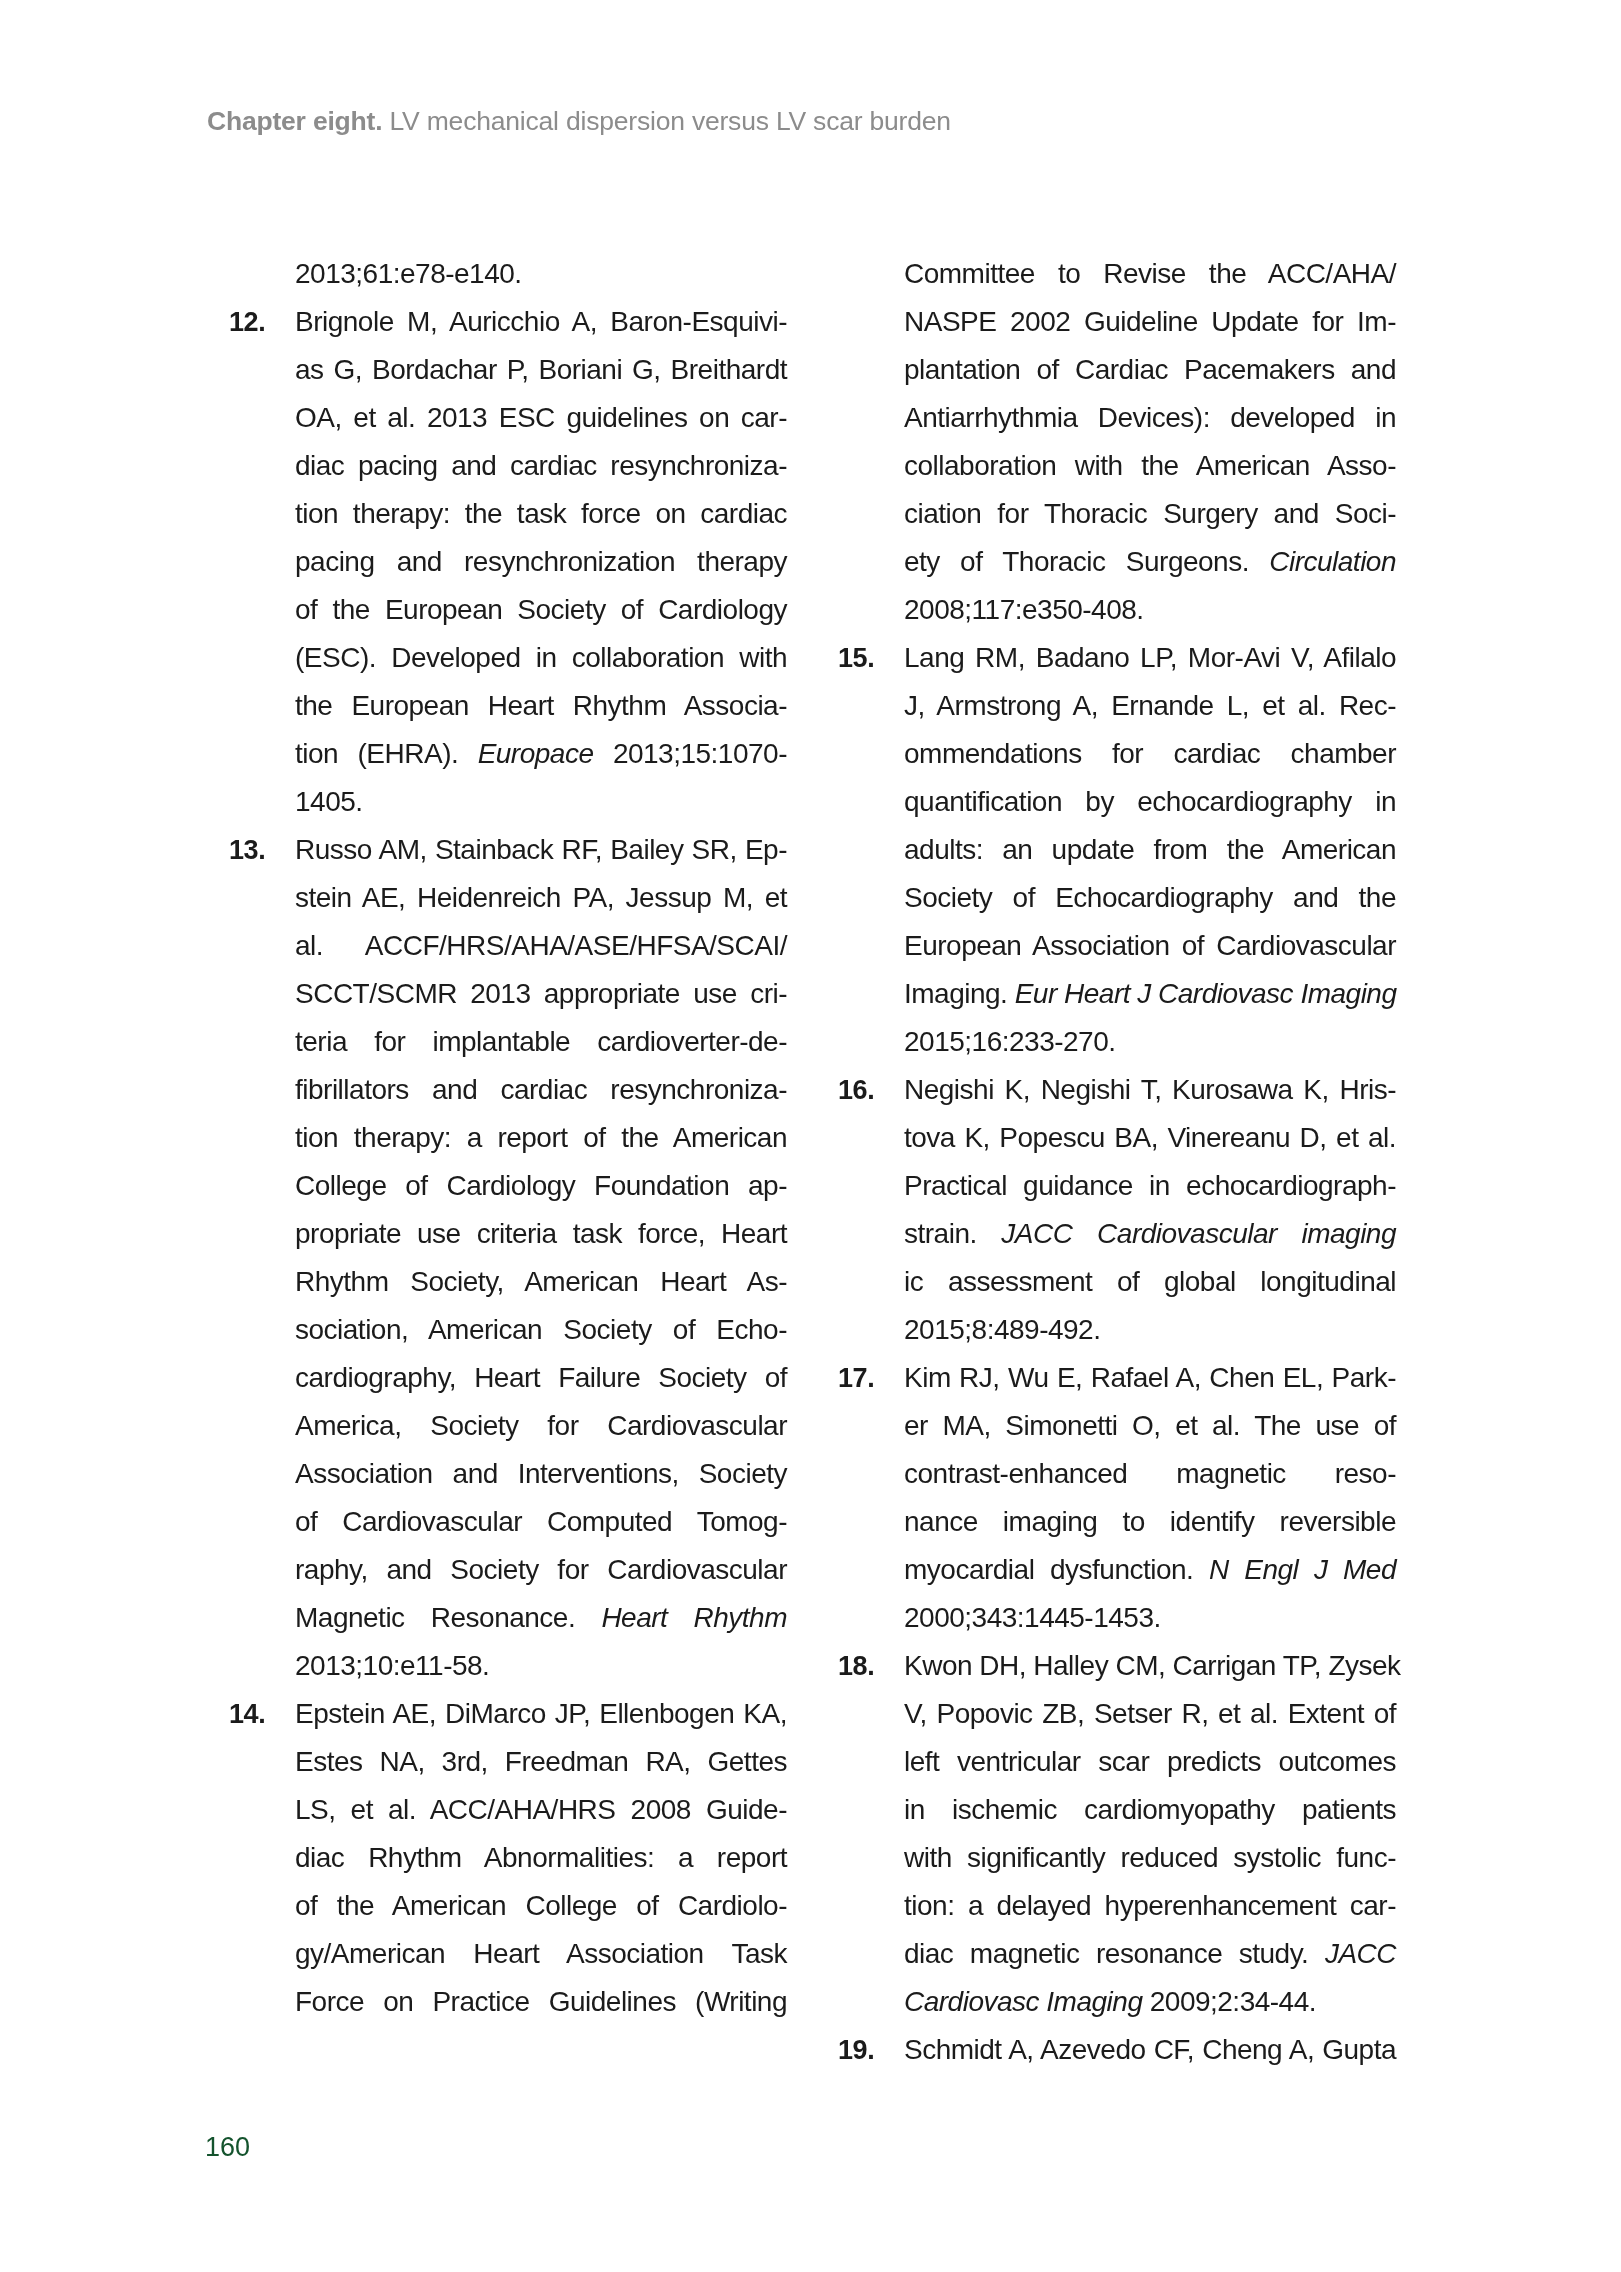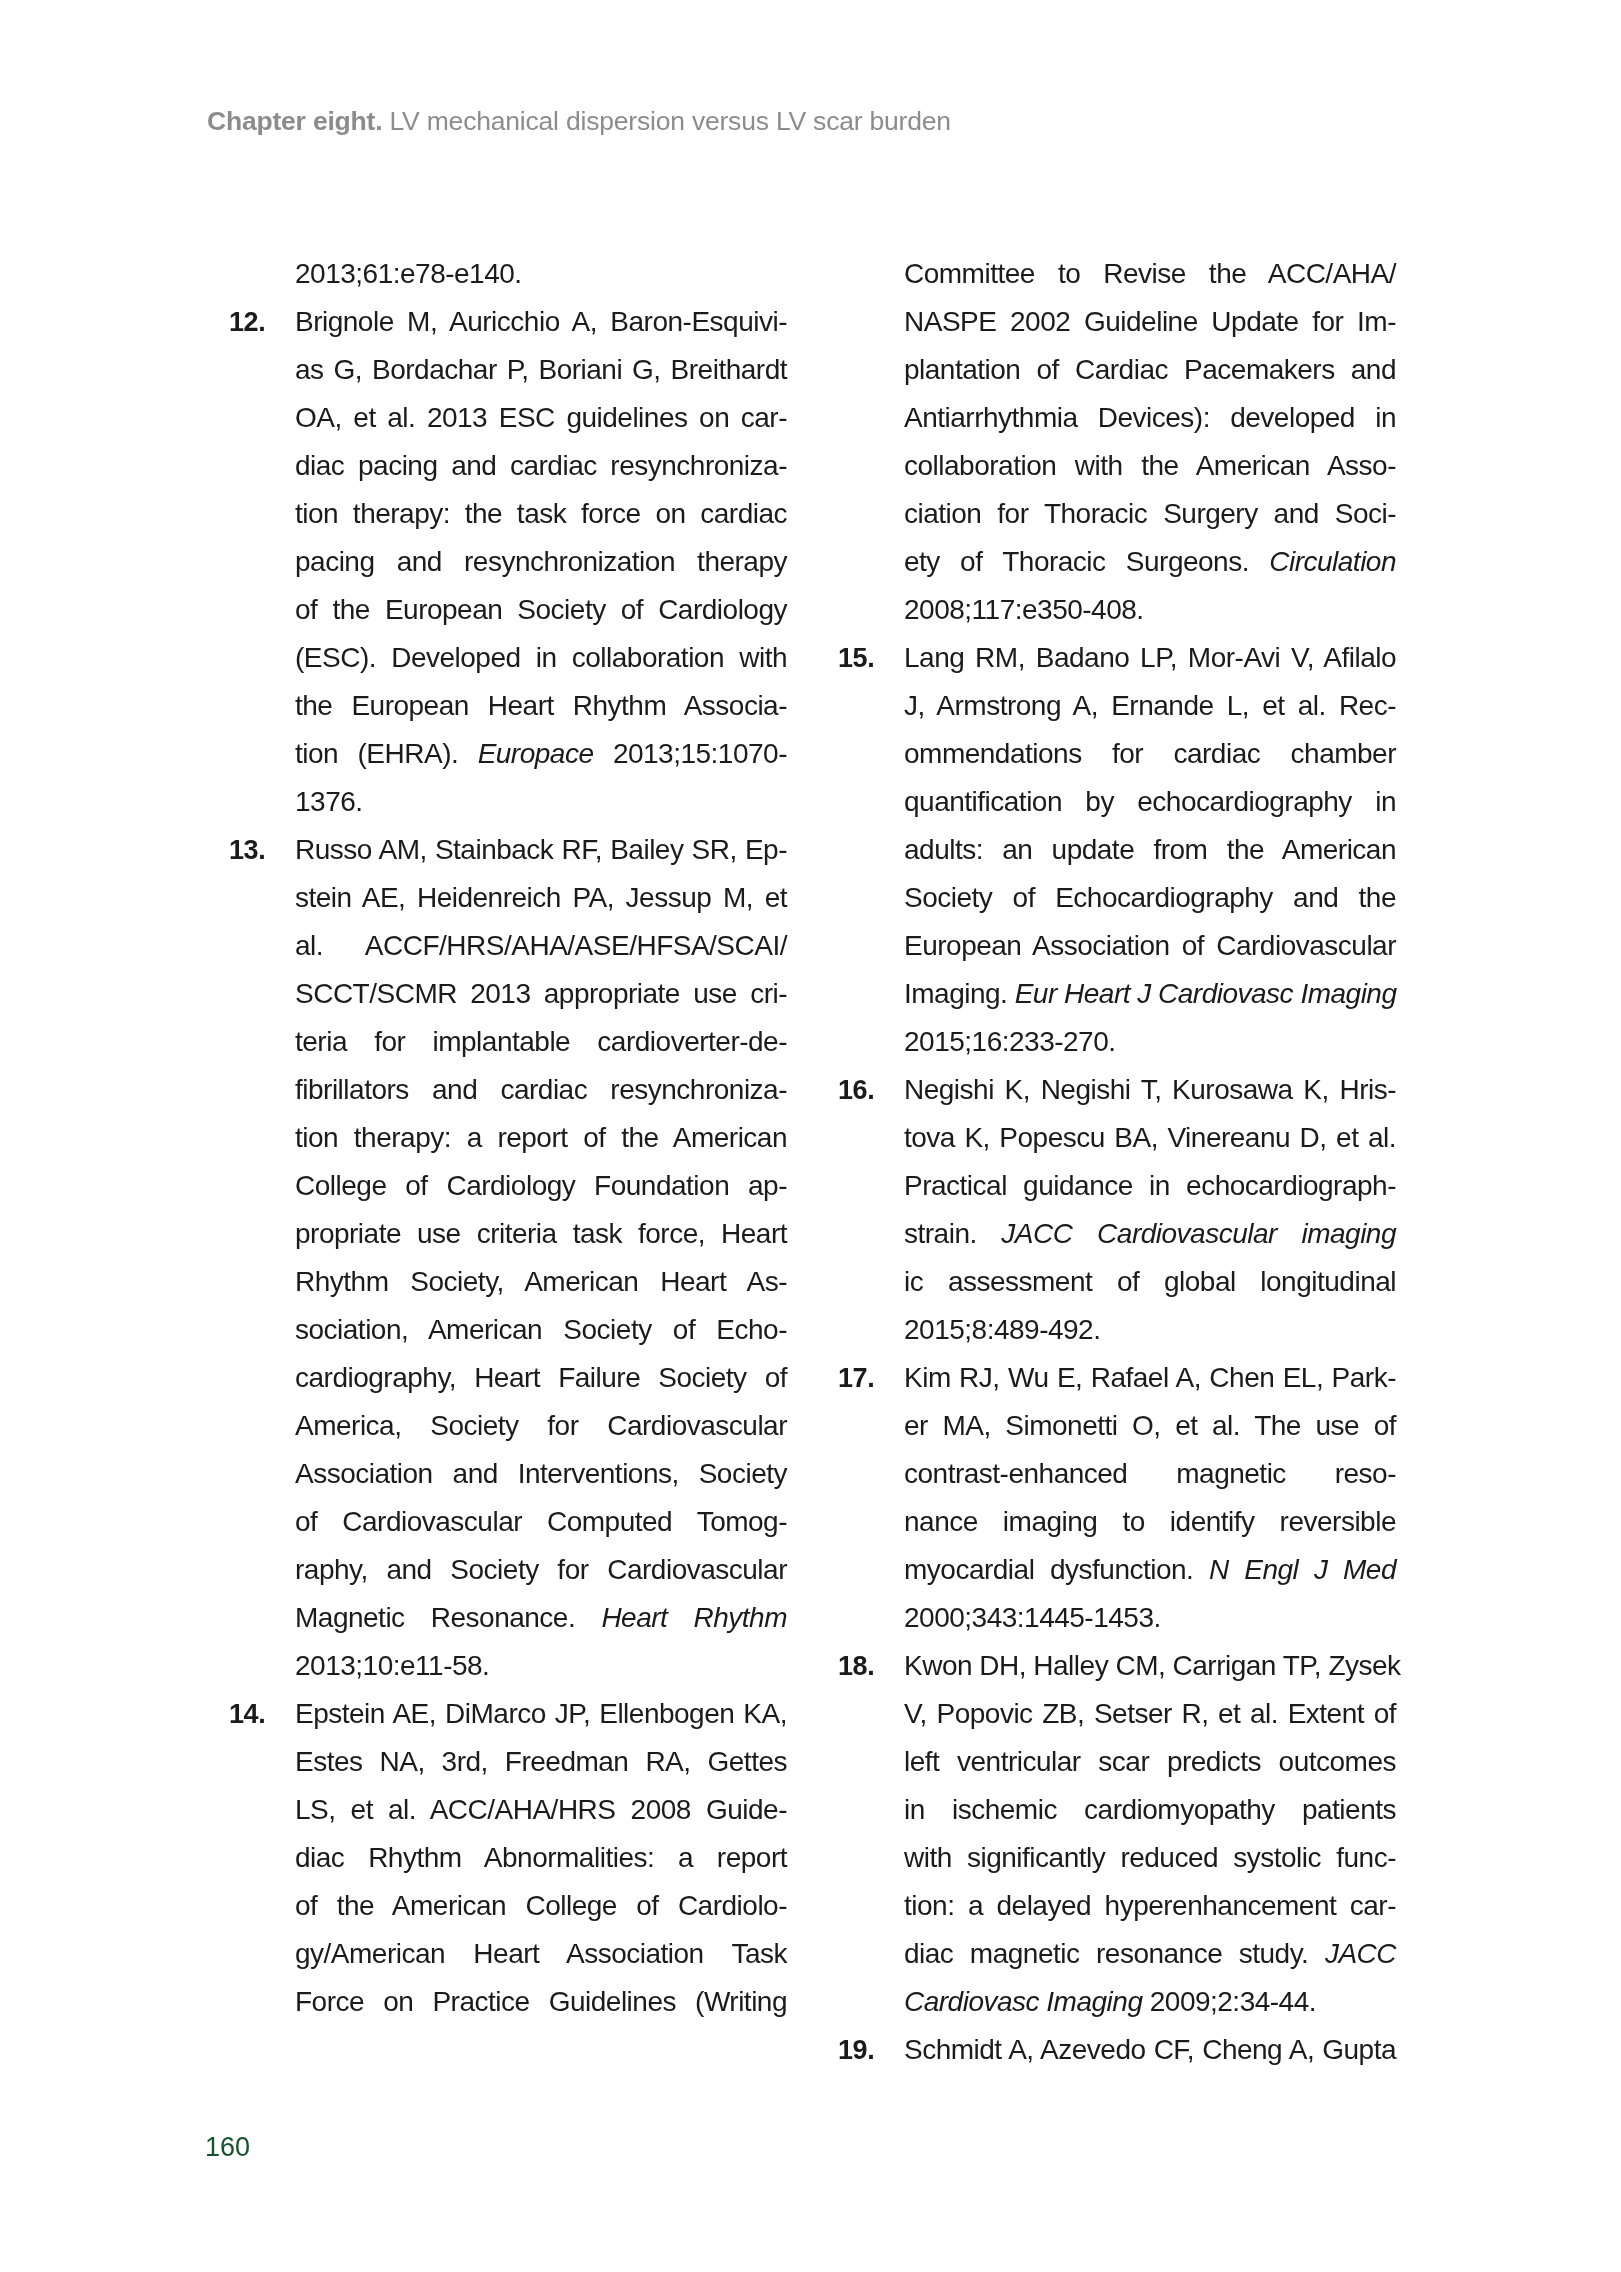--- a/index.html
+++ b/index.html
@@ -57,21 +57,21 @@
     <div class="line">
       <span class="txt">(ESC). Developed in collaboration with</span>
     </div>
     <div class="line">
       <span class="txt">the European Heart Rhythm Associa-</span>
     </div>
     <div class="line">
       <span class="txt"><span>tion (EHRA). </span><i>Europace</i><span> 2013;15:1070-</span></span>
     </div>
     <div class="line last">
-      <span class="txt">1376.</span>
+      <span class="txt">1405.</span>
     </div>
     <div class="line">
       <span class="num">13.</span>
       <span class="txt">Russo AM, Stainback RF, Bailey SR, Ep-</span>
     </div>
     <div class="line">
       <span class="txt">stein AE, Heidenreich PA, Jessup M, et</span>
     </div>
     <div class="line">
       <span class="txt">al. ACCF/HRS/AHA/ASE/HFSA/SCAI/</span>

